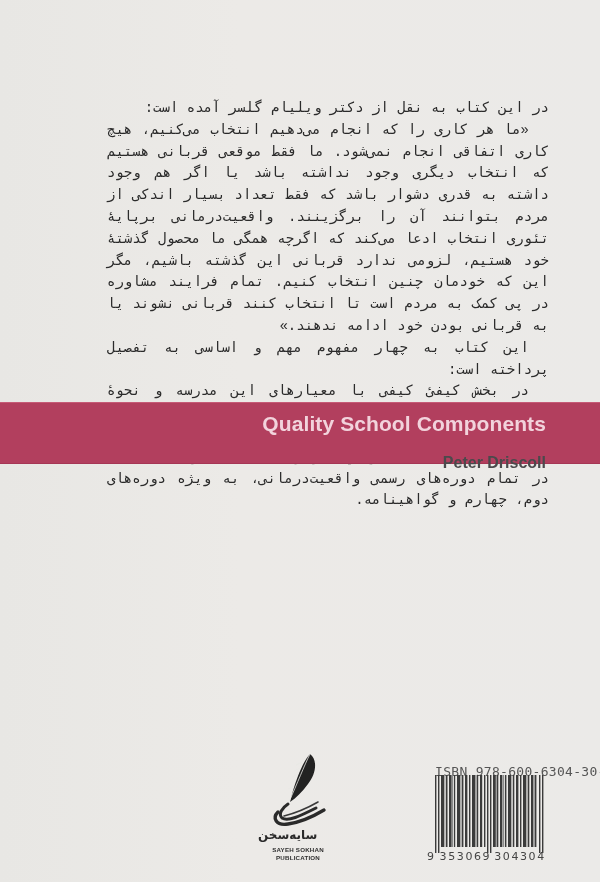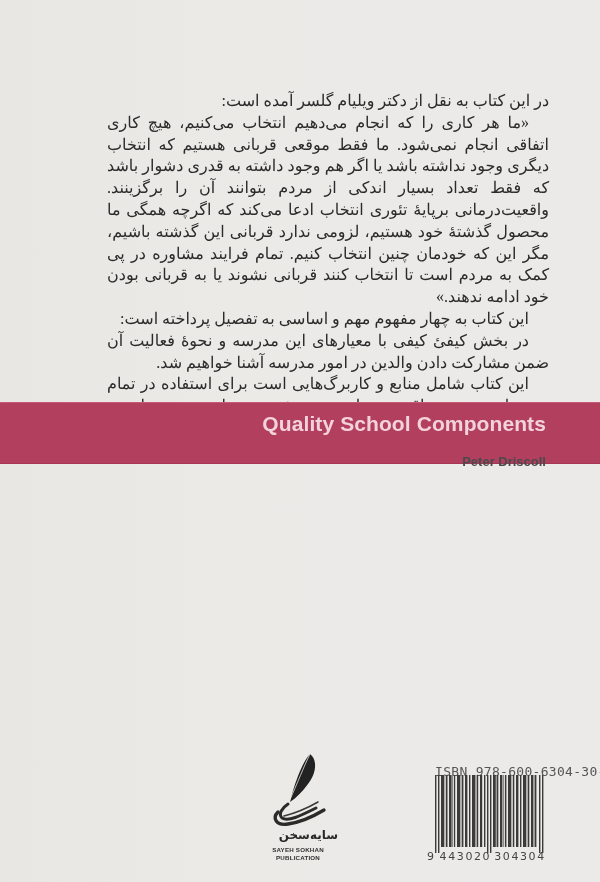--- a/index.html
+++ b/index.html
@@ -6,49 +6,49 @@
   body {
     width: 600px; height: 882px; overflow: hidden;
     background: #ebeae7;
     position: relative;
     font-family: "DejaVu Sans", sans-serif;
   }
   .page { position: absolute; left: 0; top: 0; width: 600px; height: 882px;
     background: linear-gradient(90deg, #e8e7e4 0%, #eceae7 40%, #ebeae8 100%); }
 
   .persian-block {
-    position: absolute; left: 107px; top: 90px; width: 442px;
+    position: absolute; left: 107px; top: 98px; width: 442px;
     direction: rtl; text-align: justify;
-    font-family: Liberation Serif, serif;
-    font-size: 16px; line-height: 21.8px; color: #2b2b2b;
+    font-family: Liberation Mono, monospace;
+    font-size: 14px; line-height: 21.8px; color: #2b2b2b;
   }
   .persian-block p { margin: 0; }
   .persian-block .indent { text-indent: 20px; }
 
   .band {
     position: absolute; left: 0; top: 402px; width: 600px; height: 62px;
     background: #b23f5e;
     box-shadow: inset 0 1px 0 #c65a76, inset 0 -1px 0 #a53655;
   }
   .band-title {
     position: absolute; right: 54px; top: 10px;
     font-family: "Liberation Sans", sans-serif; font-weight: bold;
     font-size: 21px; color: #f2d3dc; letter-spacing: 0.1px;
     white-space: nowrap;
   }
   .author {
     position: absolute; right: 54px; top: 454px;
     font-family: "Liberation Sans", sans-serif; font-weight: bold;
-    font-size: 13px; color: #4a4a4c; white-space: nowrap;
+    font-size: 16px; color: #4a4a4c; white-space: nowrap;
   }
 
   .logo { position: absolute; left: 258px; top: 752px; width: 80px; height: 112px; }
   .logo svg { position: absolute; left: 0; top: 0; }
   .logo-fa {
-    position: absolute; left: 0; width: 80px; top: 76px; text-align: right;
+    position: absolute; left: 0; width: 80px; top: 76px; text-align: left;
     direction: rtl; font-size: 12px; color: #2a2a2a; font-weight: bold;
     font-family: "DejaVu Sans", sans-serif;
   }
   .logo-en1, .logo-en2 {
     position: absolute; left: 0; width: 80px; text-align: center;
     font-family: "Liberation Sans", sans-serif; font-weight: bold;
     font-size: 6.2px; color: #2f2f2f; letter-spacing: 0.2px;
   }
   .logo-en1 { top: 94px; }
   .logo-en2 { top: 102px; }
@@ -144,17 +144,17 @@
         <rect x="25.6" y="0" width="1" height="72"></rect>
         <rect x="40.8" y="0" width="0.9" height="72"></rect>
         <rect x="60.9" y="0" width="0.9" height="72"></rect>
         <rect x="68" y="0" width="1.2" height="72"></rect>
         <rect x="76.4" y="0" width="1" height="72"></rect>
         <rect x="91.6" y="0" width="1" height="72"></rect>
         <rect x="98.8" y="0" width="1" height="72"></rect>
       </g>
     </svg>
     <div class="barcode-digits">
-      <span class="first">9</span><span>443020</span><span class="gap">304304</span>
+      <span class="first">9</span><span>353069</span><span class="gap">304304</span>
     </div>
   </div>
 
 </div>
 
 </body></html>

